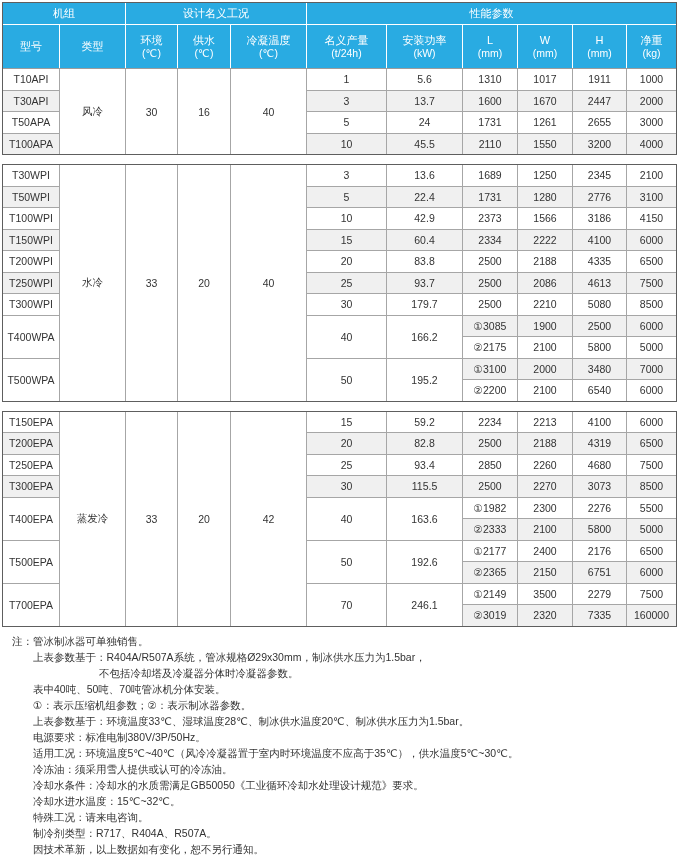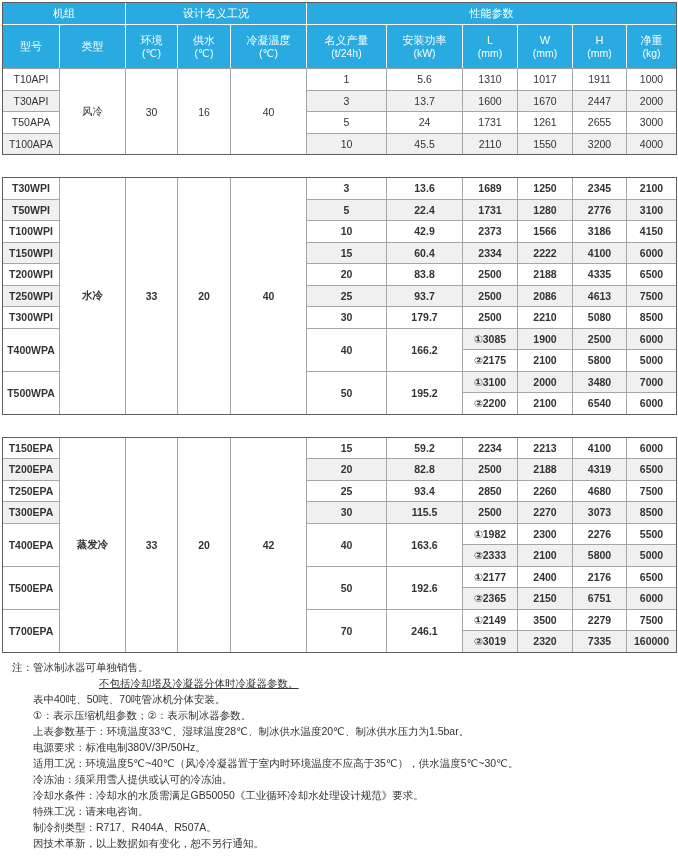--- a/index.html
+++ b/index.html
@@ -6,41 +6,41 @@
   body{
     width:678px;height:858px;overflow:hidden;
     font-family:"Liberation Sans","DejaVu Sans",sans-serif;
     color:#333;
   }
   .page{padding:2px 2px 0 2px;}
   table.spec{
     border-collapse:collapse;table-layout:fixed;width:674px;
     outline:1px solid #5e5e5e;outline-offset:-1px;
   }
-  table.spec.gap{margin-top:22px;font-weight:bold;}
+  table.spec.gap{margin-top:9px;}
   table.spec th,table.spec td{
     padding:0;text-align:center;vertical-align:middle;
     overflow:hidden;white-space:nowrap;
   }
   table.spec th{
     background:#29ABE2;color:#ffffff;font-weight:normal;
     border:1px solid #ffffff;font-size:11px;
   }
   tr.h1 th{height:21px;}
   tr.h2 th{height:43px;line-height:13px;border-bottom-color:#9c9c9c;}
   th .hu{font-size:10.5px;}
   table.spec td{
     height:20.5px;font-size:10.5px;color:#333;
     border:1px solid #a6a6a6;background:#ffffff;
   }
   table.spec td.g{background:#f0f0f0;}
   .notes{margin:6px 0 0 10px;font-size:10.5px;line-height:16px;color:#333;}
   .note-line{white-space:nowrap;}
   .note-line.base{padding-left:21px;}
-  .note-line.wrap{padding-left:87px;text-decoration:underline;}
+  .note-line.wrap{padding-left:87px;}
   .note-label{display:inline-block;}
 </style>
 </head>
 <body>
 
 <div class="page">
   <table class="spec" id="tbl-0">
       <colgroup>
         <col style="width: 57px;">
         <col style="width: 66px;">
@@ -359,25 +359,27 @@
         <tr>
           <td class="g">②3019</td>
           <td class="g">2320</td>
           <td class="g">7335</td>
           <td class="g">160000</td>
         </tr>
       </tbody>
     </table>
   <div class="notes" id="notes">
       <div class="note-line first"><span class="note-label">注：</span><span>管冰制冰器可单独销售。</span></div>
+      <div class="note-line base"><span>上表参数基于：R404A/R507A系统，管冰规格Ø29x30mm，制冰供水压力为1.5bar，</span></div>
       <div class="note-line wrap"><span>不包括冷却塔及冷凝器分体时冷凝器参数。</span></div>
       <div class="note-line base"><span>表中40吨、50吨、70吨管冰机分体安装。</span></div>
       <div class="note-line base"><span>①：表示压缩机组参数；②：表示制冰器参数。</span></div>
       <div class="note-line base"><span>上表参数基于：环境温度33℃、湿球温度28℃、制冰供水温度20℃、制冰供水压力为1.5bar。</span></div>
       <div class="note-line base"><span>电源要求：标准电制380V/3P/50Hz。</span></div>
       <div class="note-line base"><span>适用工况：环境温度5℃~40℃（风冷冷凝器置于室内时环境温度不应高于35℃），供水温度5℃~30℃。</span></div>
       <div class="note-line base"><span>冷冻油：须采用雪人提供或认可的冷冻油。</span></div>
       <div class="note-line base"><span>冷却水条件：冷却水的水质需满足GB50050《工业循环冷却水处理设计规范》要求。</span></div>
+      <div class="note-line base"><span>冷却水进水温度：15℃~32℃。</span></div>
       <div class="note-line base"><span>特殊工况：请来电咨询。</span></div>
       <div class="note-line base"><span>制冷剂类型：R717、R404A、R507A。</span></div>
       <div class="note-line base"><span>因技术革新，以上数据如有变化，恕不另行通知。</span></div>
     </div>
 </div>
 
 </body></html>

